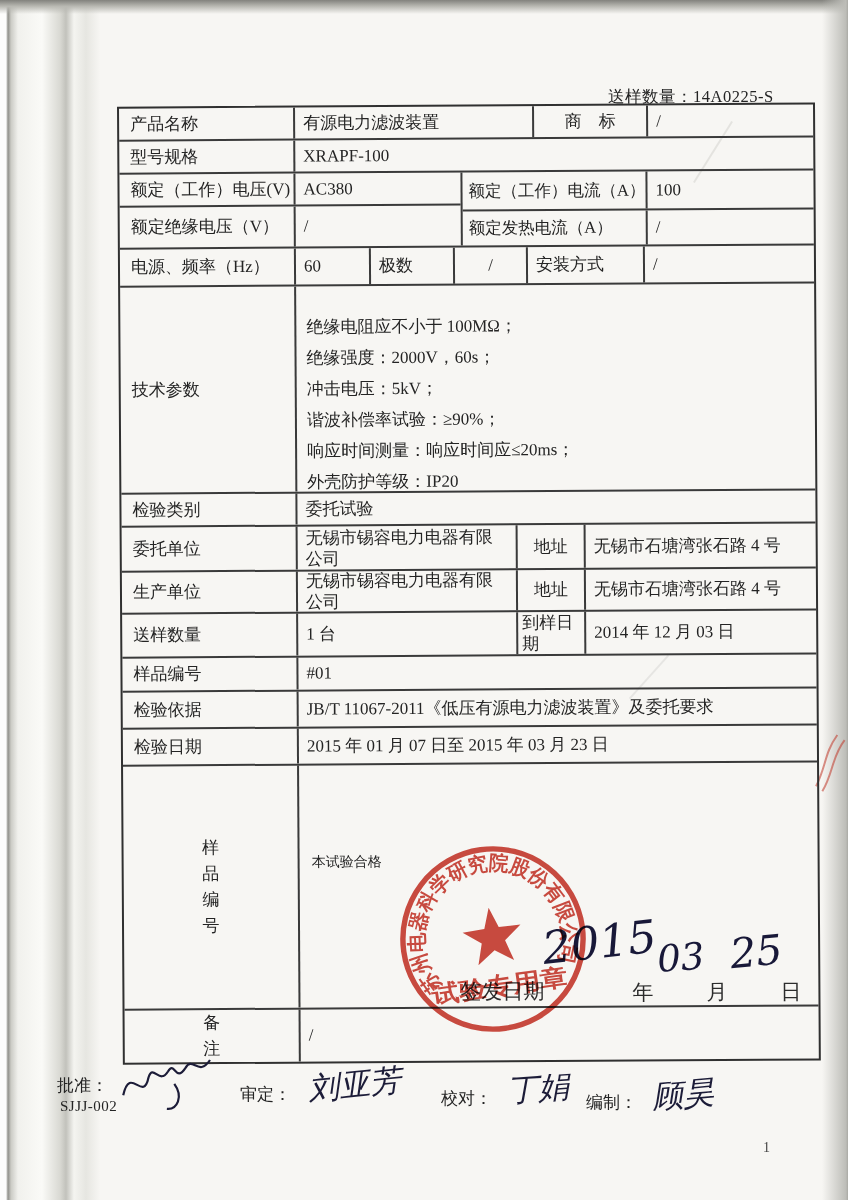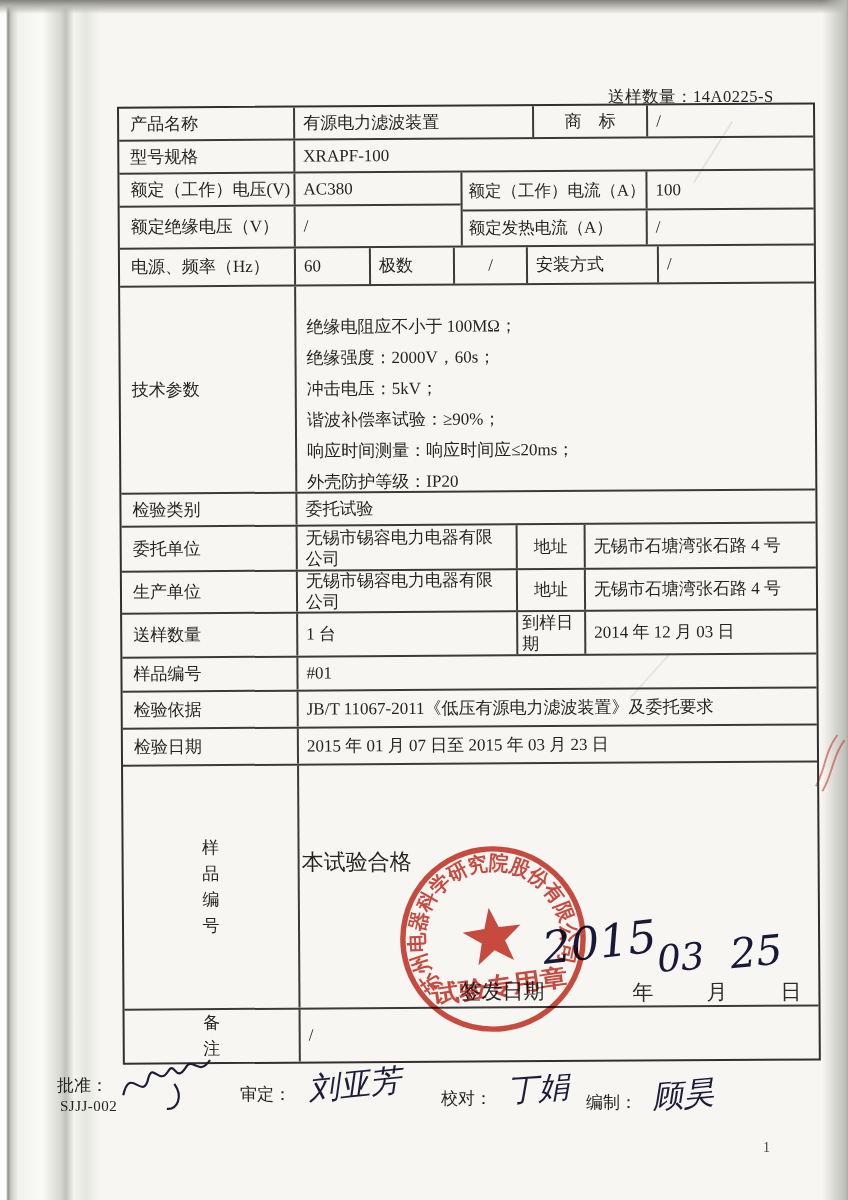--- a/index.html
+++ b/index.html
@@ -104,21 +104,21 @@
           <div class="c last" style="height:100%">/</div>
         </div>
       </div>
     </div>
 
     <div class="row" style="height:38px">
       <div class="c lc">电源、频率（Hz）</div>
       <div class="c" style="width:75px">60</div>
       <div class="c" style="width:84px">极数</div>
       <div class="c ctr" style="width:73px">/</div>
-      <div class="c" style="width:131px">安装方式</div>
+      <div class="c" style="width:117px">安装方式</div>
       <div class="c last">/</div>
     </div>
 
     <div class="row" style="height:207px">
       <div class="c lc">技术参数</div>
       <div class="tech-body">
         <div>绝缘电阻应不小于 100MΩ；</div>
         <div>绝缘强度：2000V，60s；</div>
         <div>冲击电压：5kV；</div>
         <div>谐波补偿率试验：≥90%；</div>
@@ -166,21 +166,21 @@
     <div class="row" style="height:37px">
       <div class="c lc">检验日期</div>
       <div class="c last">2015 年 01 月 07 日至 2015 年 03 月 23 日</div>
     </div>
 
     <div class="row" style="height:244px">
       <div class="vcell">
         <div class="vtext">样品编号</div>
       </div>
       <div class="c last rel" style="align-items:flex-start;padding:0">
-        <div class="abs" style="left:2px;top:86px;font-size:22px">本试验合格</div>
+        <div class="abs" style="left:12px;top:86px;font-size:14px">本试验合格</div>
         <div class="abs print17" style="left:160px;top:200px">签发日期</div>
         <div class="abs hand-date" style="left:242px;top:168px;font-size:45px;transform:rotate(-6deg)">2015</div>
         <div class="abs print17" style="left:332px;top:202px">年</div>
         <div class="abs hand-date" style="left:357px;top:184px;font-size:37px;transform:rotate(-4deg)">03</div>
         <div class="abs print17" style="left:406px;top:202px">月</div>
         <div class="abs hand-date" style="left:430px;top:178px;font-size:41px;transform:rotate(-5deg)">25</div>
         <div class="abs print17" style="left:480px;top:202px">日</div>
       </div>
     </div>
 

